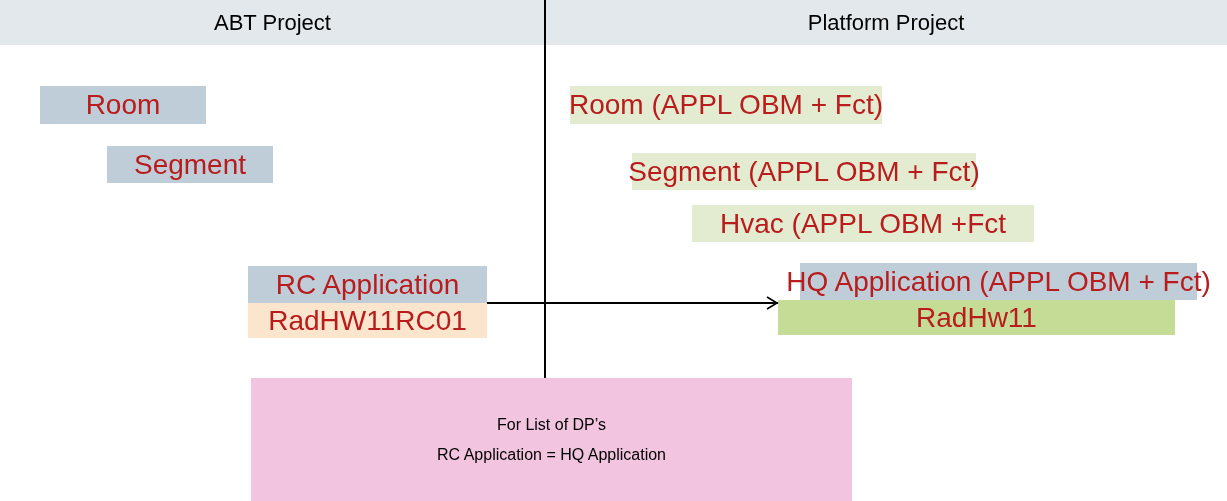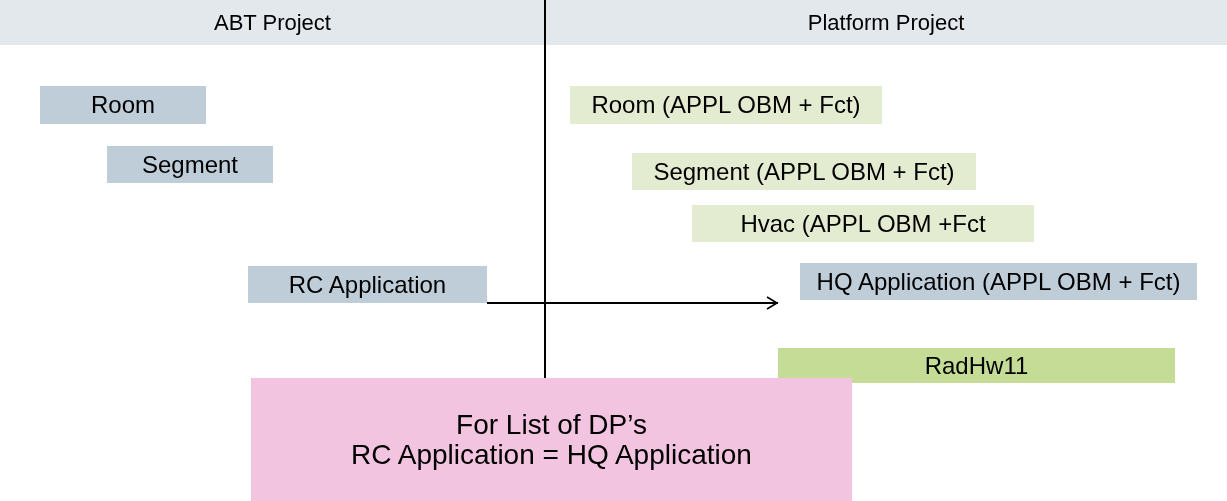--- a/index.html
+++ b/index.html
@@ -50,22 +50,22 @@
     height: 378px;
     background: #000000;
   }
 
   
   .node {
     position: absolute;
     display: flex;
     align-items: center;
     justify-content: center;
-    font-size: 24px;
-    color: #000000;
+    font-size: 28px;
+    color: #b91c1c;
     white-space: nowrap;
     box-sizing: border-box;
     padding: 0 0;
   }
   .fill-blue   { background: #bfcdd9; }
   .fill-green  { background: #e3ebd0; }
   .fill-orange { background: #fce5cd; }
   .fill-olive  { background: #c4dc95; }
 
   
@@ -73,21 +73,21 @@
   #node-segment    { left: 107px; top: 146px; width: 166px; height: 37px; }
   #node-hvac       { left: 168px; top: 205px; width: 166px; height: 37px; }
   #node-rc-app     { left: 248px; top: 266px; width: 239px; height: 37px; }
   #node-rc-dp      { left: 248px; top: 303px; width: 239px; height: 35px; }
 
   
   #node-room-p     { left: 570px; top: 86px;  width: 312px; height: 38px; text-align: right; }
   #node-segment-p  { left: 632px; top: 146px; width: 344px; height: 37px; margin-top: 7px; }
   #node-hvac-p     { left: 692px; top: 205px; width: 342px; height: 37px; }
   #node-hq-app     { left: 800px; top: 263px; width: 397px; height: 37px; }
-  #node-hq-dp      { left: 778px; top: 300px; width: 397px; height: 35px; margin-top: 48px; }
+  #node-hq-dp      { left: 778px; top: 300px; width: 397px; height: 35px; }
 
   
   .arrow-line {
     position: absolute;
     left: 487px;
     top: 302px;
     width: 291px;
     height: 2px;
     background: #000000;
   }
@@ -108,21 +108,21 @@
     width: 601px;
     height: 123px;
     background: #f2c4e0;
     display: flex;
     flex-direction: column;
     align-items: center;
     justify-content: center;
     box-sizing: border-box;
   }
   .note-line {
-    font-size: 28px;
+    font-size: 16px;
     color: #000000;
     line-height: 30px;
     white-space: nowrap;
     text-align: right;
   }
 </style>
 </head>
 <body>
 
 <div id="canvas">
@@ -133,20 +133,21 @@
 
   <div class="divider"></div>
 
   <div class="node fill-blue" id="node-room">Room</div>
 
   <div class="node fill-blue" id="node-segment">Segment</div>
 
 
   <div class="node fill-blue" id="node-rc-app">RC Application</div>
 
+  <div class="node fill-orange" id="node-rc-dp">RadHW11RC01</div>
 
   <div class="node fill-green" id="node-room-p">Room (APPL OBM + Fct)</div>
 
   <div class="node fill-green" id="node-segment-p">Segment (APPL OBM + Fct)</div>
 
   <div class="node fill-green" id="node-hvac-p">Hvac (APPL OBM +Fct</div>
 
   <div class="node fill-blue" id="node-hq-app">HQ Application  (APPL OBM + Fct)</div>
 
   <div class="node fill-olive" id="node-hq-dp">RadHw11</div>

